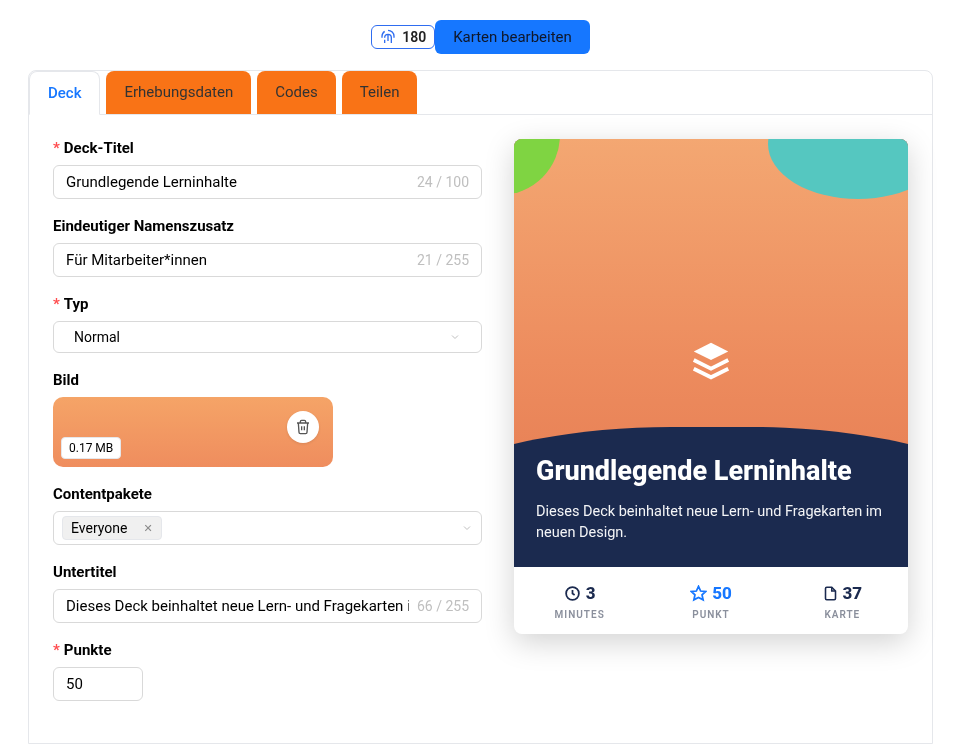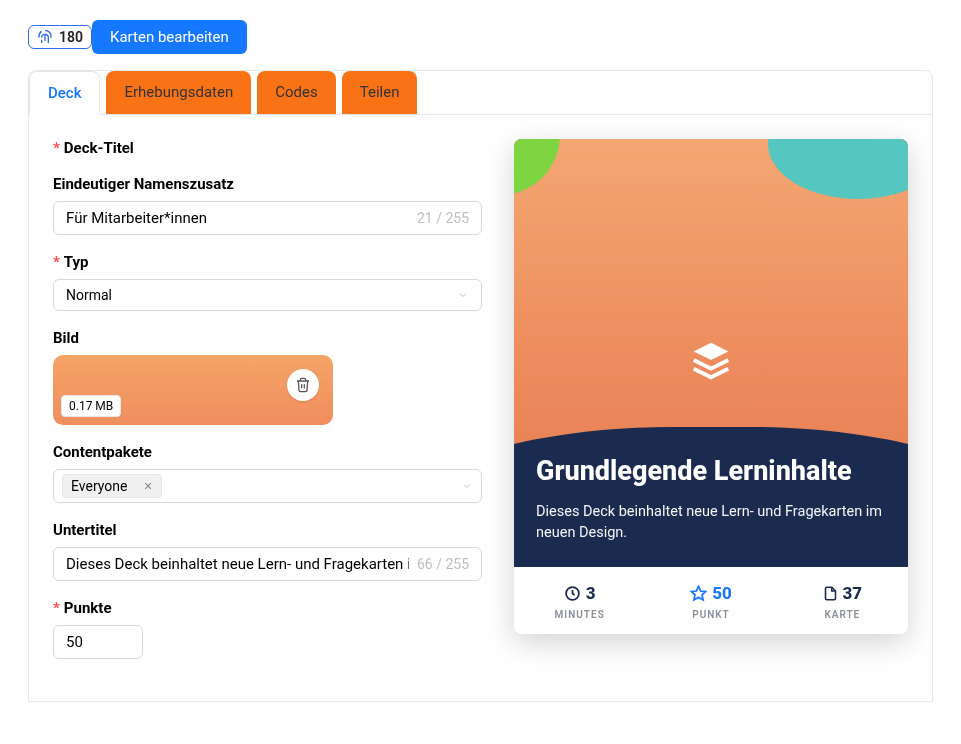--- a/index.html
+++ b/index.html
@@ -1,36 +1,36 @@
 <!DOCTYPE html>
 <html><head>
 <meta charset="utf-8">
 <style>
 *{box-sizing:border-box;margin:0;padding:0;font-family:-apple-system,BlinkMacSystemFont,'Segoe UI',Roboto,Helvetica,Arial,sans-serif}
 body{background:#fff;font-size:14px;color:#000}
 .page{width:961px;padding:20px 28px}
-.top-row{display:flex;justify-content:flex-start;align-items:center;margin-bottom:16px}
+.top-row{display:flex;justify-content:center;align-items:center;margin-bottom:16px}
 .badge{display:inline-flex;align-items:center;gap:6px;border:1px solid #2f6df0;border-radius:6px;padding:3px 8px;font-weight:600;font-size:14px;color:#222}
 .badge svg{color:#2f6df0}
-.btn-primary{background:#1677ff;color:#ffffff;border:none;border-radius:6px;padding:8px 18px;font-size:15px;cursor:pointer}
+.btn-primary{background:#1677ff;color:#0f172a;border:none;border-radius:6px;padding:8px 18px;font-size:15px;cursor:pointer}
 .container{border:1px solid #e5e7eb;border-radius:8px 8px 0 0;overflow:visible}
 .tabs{display:flex;border-bottom:1px solid #e5e7eb}
 .tab{padding:12px 18px;background:#f97316;margin-right:6px;border-radius:8px 8px 0 0;cursor:pointer;font-size:15px;color:#333}
 .tab:first-child{margin-left:0}
 .tab.active{background:#fff;color:#1677ff;font-weight:500;border:1px solid #e5e7eb;border-bottom:1px solid #fff;margin-bottom:-1px}
 .content{display:flex;padding:24px;gap:32px}
 .form-col{flex:1;min-width:0}
 .preview-col{width:394px;flex-shrink:0}
 .field{margin-bottom:18px}
 .label{display:block;font-weight:700;font-size:15px;margin-bottom:8px}
 .label .req{color:#ff4d4f;margin-right:4px}
 .input-wrap{position:relative;display:flex;align-items:center;border:1px solid #d9d9d9;border-radius:6px;padding:7px 12px;background:#fff}
 .input-wrap input{border:none;outline:none;flex:1;font-size:15px;background:transparent;min-width:0}
 .counter{color:#bfbfbf;font-size:14px;white-space:nowrap;margin-left:8px}
-.select-wrap{border:1px solid #d9d9d9;border-radius:6px;padding:7px 12px;display:flex;align-items:center;justify-content:space-between;cursor:pointer}
+.select-wrap{border:1px solid #d9d9d9;border-radius:6px;padding:7px 20px;display:flex;align-items:center;justify-content:space-between;cursor:pointer}
 .select-wrap .chev{color:#bfbfbf}
 .img-thumb{position:relative;width:280px;height:70px;border-radius:10px;background:linear-gradient(180deg,#f5a467 0%,#ef8d5e 100%);overflow:hidden}
 .img-thumb .trash-btn{position:absolute;top:14px;right:14px;width:32px;height:32px;border-radius:50%;background:#fff;display:flex;align-items:center;justify-content:center;cursor:pointer;box-shadow:0 1px 3px rgba(0,0,0,.1)}
 .img-size{position:absolute;bottom:8px;left:8px;background:#fff;border:1px solid #e5e7eb;border-radius:4px;padding:3px 7px;font-size:12px}
 .tag-wrap{border:1px solid #d9d9d9;border-radius:6px;padding:4px 8px;display:flex;align-items:center;justify-content:space-between}
 .tag{background:#f0f0f0;border:1px solid #e5e7eb;border-radius:4px;padding:3px 8px;font-size:14px;display:inline-flex;align-items:center;gap:16px}
 .tag .x{color:#888;cursor:pointer;font-size:11px}
 .small-input{width:90px}
 .card{background:#fff;border-radius:8px;box-shadow:0 8px 30px rgba(0,0,0,.18);overflow:hidden}
 .card-hero{position:relative;height:428px;background:#1b2a4f;overflow:hidden;color:#fff}
@@ -68,20 +68,24 @@
       <div class="tab active">Deck</div>
       <div class="tab">Erhebungsdaten</div>
       <div class="tab">Codes</div>
       <div class="tab">Teilen</div>
     </div>
 
     <div class="content">
       <div class="form-col">
         <div class="field">
           <label class="label"><span class="req">*</span><span>Deck-Titel</span></label>
+          <div class="input-wrap">
+            <input value="Grundlegende Lerninhalte" style="">
+            <span class="counter">24 / 100</span>
+          </div>
         </div>
 
         <div class="field">
           <label class="label">Eindeutiger Namenszusatz</label>
           <div class="input-wrap">
             <input value="Für Mitarbeiter*innen" style="">
             <span class="counter">21 / 255</span>
           </div>
         </div>
 

